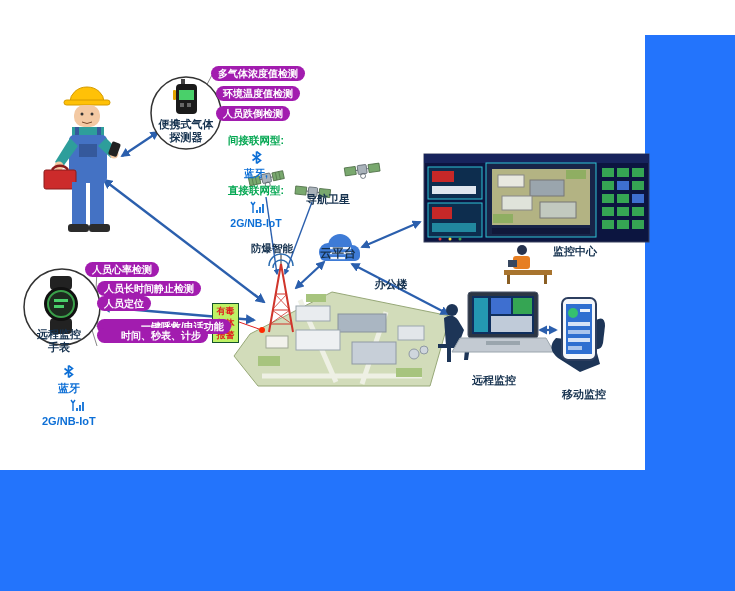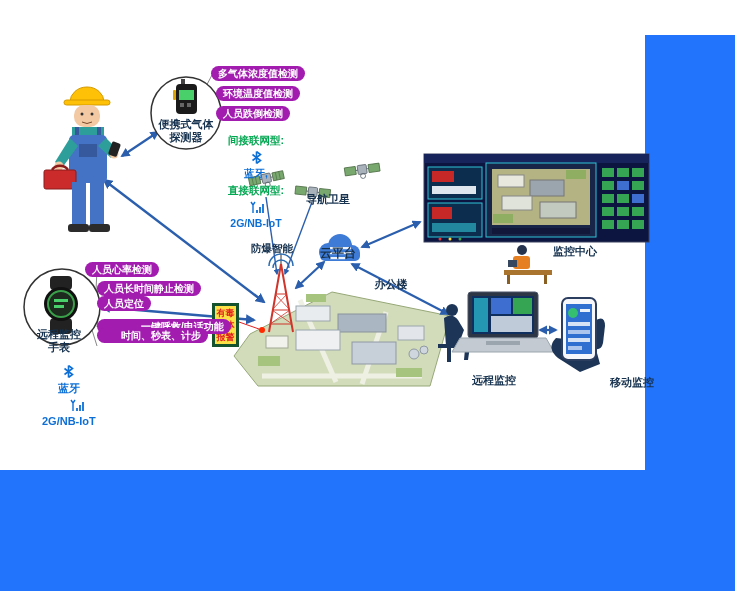--- a/index.html
+++ b/index.html
@@ -9,22 +9,22 @@
   .blue-bottom { position:absolute; left:0; top:470px; right:0; bottom:0; background:#2374fc; }
   svg.diagram { position:absolute; left:0; top:0; z-index:1; }
   .lbl { position:absolute; font-weight:bold; color:#16324f; font-size:11px; line-height:13px;
          text-align:center; z-index:3; white-space:nowrap; }
   .pill { position:absolute; background:#a21caf; color:#fff; font-weight:bold; font-size:10px;
           line-height:15px; padding:0 7px; border-radius:9px; white-space:nowrap; z-index:3; }
   .netline { position:absolute; display:flex; align-items:center; gap:3px; font-size:10.5px;
              font-weight:bold; white-space:nowrap; z-index:3;flex-direction:column; }
   .green-t { color:#00a650; }
   .blue-t { color:#0d6fd6; }
-  .toxic { position:absolute; left:212px; top:303px; width:27px; background:#fde047;
-           border:3px solid #14532d; z-index:3; text-align:center; font-size:9px; font-weight:bold;
+  .toxic { position:absolute; left:212px; top:303px; width:27px; background:#bef264;
+           border:1px solid #14532d; z-index:3; text-align:center; font-size:9px; font-weight:bold;
            color:#e02020; line-height:12px; padding:1px 0; }
   .gap14 { margin-left:14px; }
 </style>
 </head>
 <body>
 
 <div class="stage">
 
   <div class="blue-right"></div>
   <div class="blue-bottom"></div>
@@ -263,21 +263,21 @@
     <div>便携式气体</div>
     <div>探测器</div>
   </div>
 
   <div class="lbl" style="left:298px; top:193px; width:60px;">导航卫星</div>
   <div class="lbl" style="left:310px; top:222px; width:56px; font-size:12px;margin-top:25px;">云平台</div>
   <div class="lbl" style="left:238px; top:242px; width:68px; font-size:10.5px;">防爆智能</div>
   <div class="lbl" style="left:368px; top:278px; width:46px;">办公楼</div>
   <div class="lbl" style="left:545px; top:245px; width:60px;">监控中心</div>
   <div class="lbl" style="left:464px; top:374px; width:60px;">远程监控</div>
-  <div class="lbl" style="left:554px; top:376px; width:60px;margin-left:48px;">移动监控</div>
+  <div class="lbl" style="left:554px; top:388px; width:60px;">移动监控</div>
 
   <div class="toxic">
     <div>有毒</div>
     <div>气体</div>
     <div>报警</div>
   </div>
 
   <div class="pill" style="left:85px; top:262px;">人员心率检测</div>
   <div class="pill" style="left:97px; top:281px;">人员长时间静止检测</div>
   <div class="pill" style="left:97px; top:296px;">人员定位</div>

